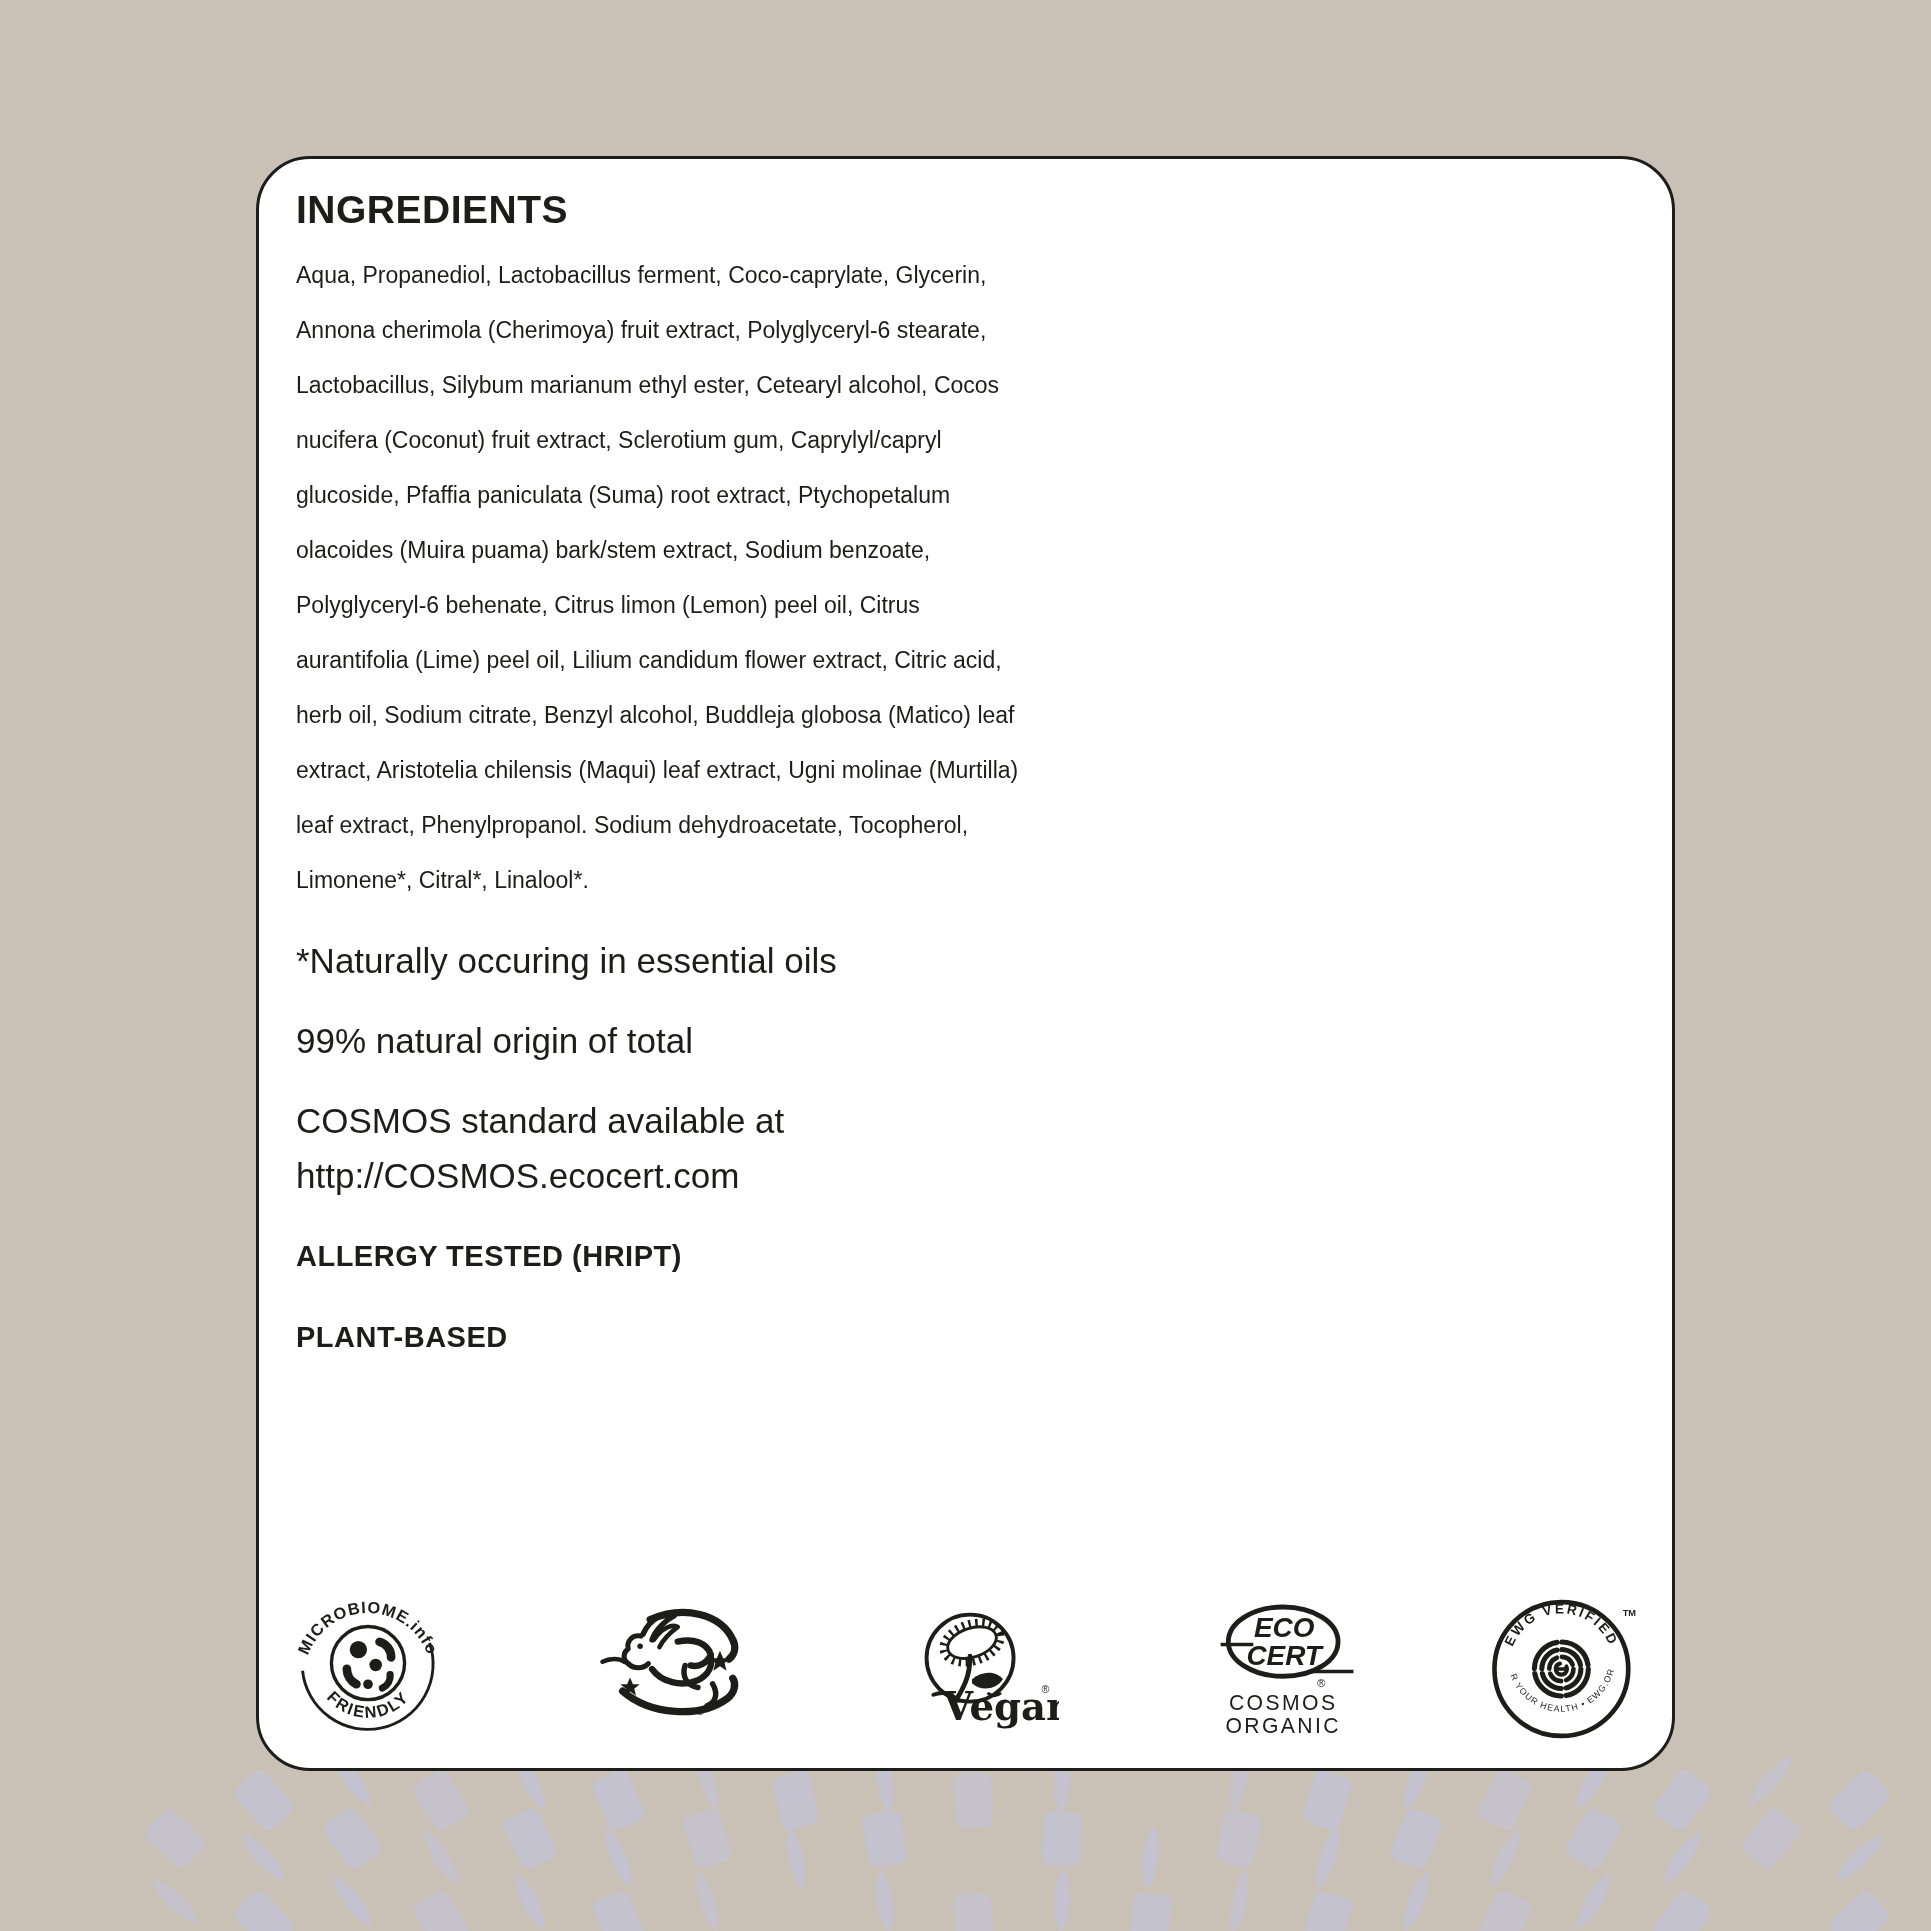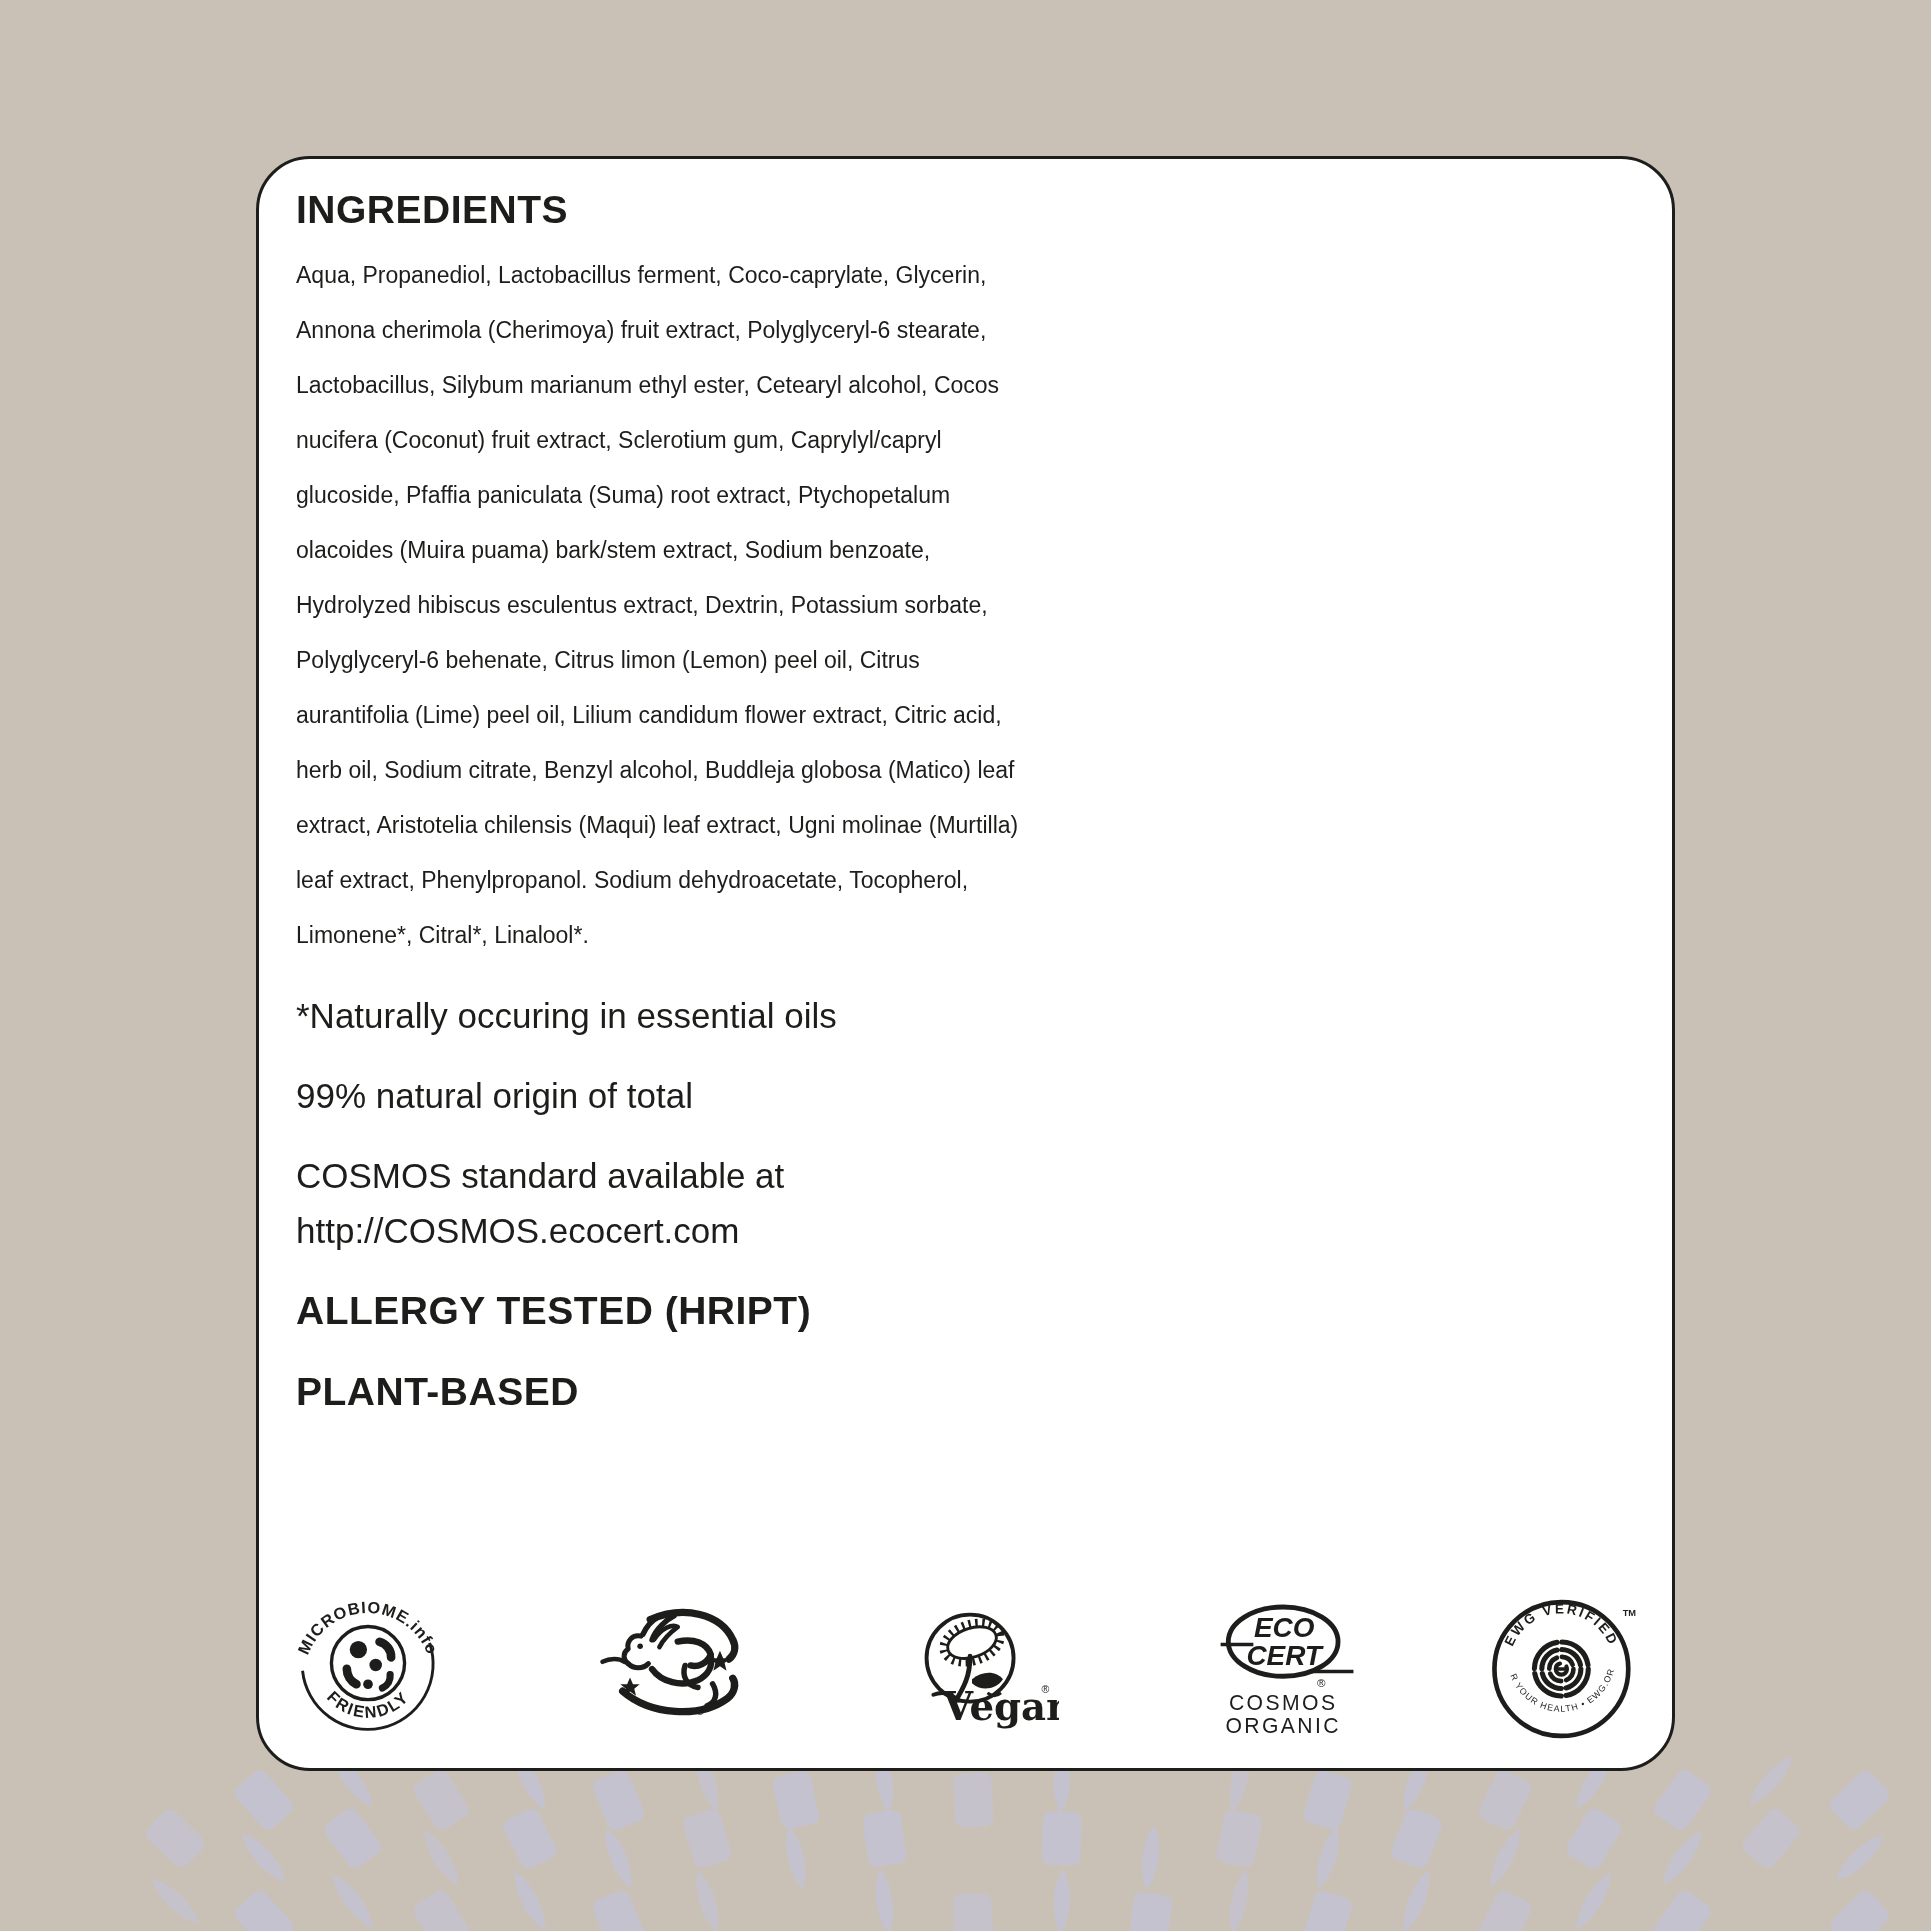--- a/index.html
+++ b/index.html
@@ -14,21 +14,21 @@
     position:absolute;left:256px;top:156px;width:1419px;height:1615px;
     box-sizing:border-box;background:var(--card,#fff);
     border:3.9px solid var(--ink,#1d1d1b);border-radius:54px;
     padding:27px 29px 4px 37px;
   }
   .head{font-size:39px;line-height:48px;font-weight:700;margin:0 0 13.5px 0;letter-spacing:0.5px;}
   .ing{font-size:23px;line-height:55px;font-weight:400;}
   .ln{white-space:nowrap;}
   .para{font-size:35px;line-height:55px;margin:25px 0 0 0;white-space:nowrap;}
   .cosmos{margin-top:25px;}
-  .bold-line{font-size:39px;line-height:48px;font-weight:700;white-space:nowrap;letter-spacing:0.5px;}
+  .bold-line{font-size:29px;line-height:48px;font-weight:700;white-space:nowrap;letter-spacing:0.5px;}
   .allergy{margin-top:29px;}
   .plant{margin-top:33px;}
   .logos{position:absolute;left:0;top:1429px;width:1412px;height:174px;}
   .logo{position:absolute;}
   .logo svg{display:block;}
   .badge-stroke{fill:none;stroke:var(--ink,#1d1d1b);}
   .badge-fill{fill:var(--ink,#1d1d1b);stroke:none;}
   .arc-text{font-family:"Liberation Sans",sans-serif;font-weight:700;fill:var(--ink,#1d1d1b);}
   .plain-text{font-family:"Liberation Sans",sans-serif;fill:var(--ink,#1d1d1b);}
   .serif-text{font-family:"DejaVu Serif","Liberation Serif",serif;font-weight:700;fill:var(--ink,#1d1d1b);}
@@ -208,21 +208,20 @@
 
   <h1 class="head">INGREDIENTS</h1>
 
   <div class="ing">
     <div class="ln">Aqua, Propanediol, Lactobacillus ferment, Coco-caprylate, Glycerin,</div>
     <div class="ln">Annona cherimola (Cherimoya) fruit extract, Polyglyceryl-6 stearate,</div>
     <div class="ln">Lactobacillus, Silybum marianum ethyl ester, Cetearyl alcohol, Cocos</div>
     <div class="ln">nucifera (Coconut) fruit extract, Sclerotium gum, Caprylyl/capryl</div>
     <div class="ln">glucoside, Pfaffia paniculata (Suma) root extract, Ptychopetalum</div>
     <div class="ln">olacoides (Muira puama) bark/stem extract, Sodium benzoate,</div>
-    <div class="ln">Hydrolyzed hibiscus esculentus extract, Dextrin, Potassium sorbate,</div>
     <div class="ln">Polyglyceryl-6 behenate, Citrus limon (Lemon) peel oil, Citrus</div>
     <div class="ln">aurantifolia (Lime) peel oil, Lilium candidum flower extract, Citric acid,</div>
     <div class="ln">herb oil, Sodium citrate, Benzyl alcohol, Buddleja globosa (Matico) leaf</div>
     <div class="ln">extract, Aristotelia chilensis (Maqui) leaf extract, Ugni molinae (Murtilla)</div>
     <div class="ln">leaf extract, Phenylpropanol. Sodium dehydroacetate, Tocopherol,</div>
     <div class="ln">Limonene*, Citral*, Linalool*.</div>
   </div>
 
   <p class="para">*Naturally occuring in essential oils</p>
 

